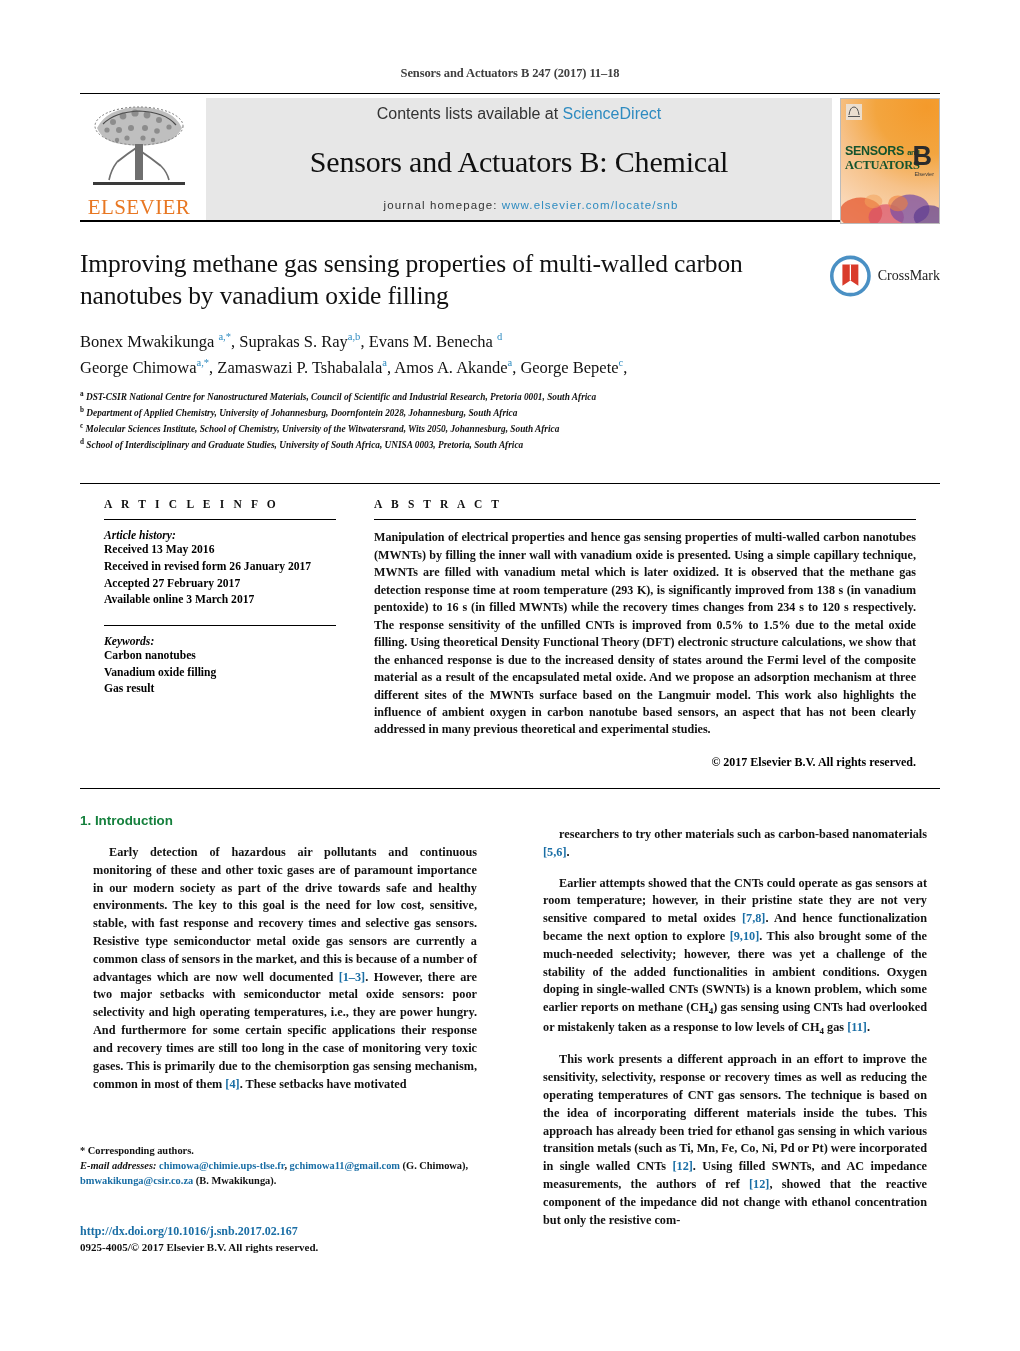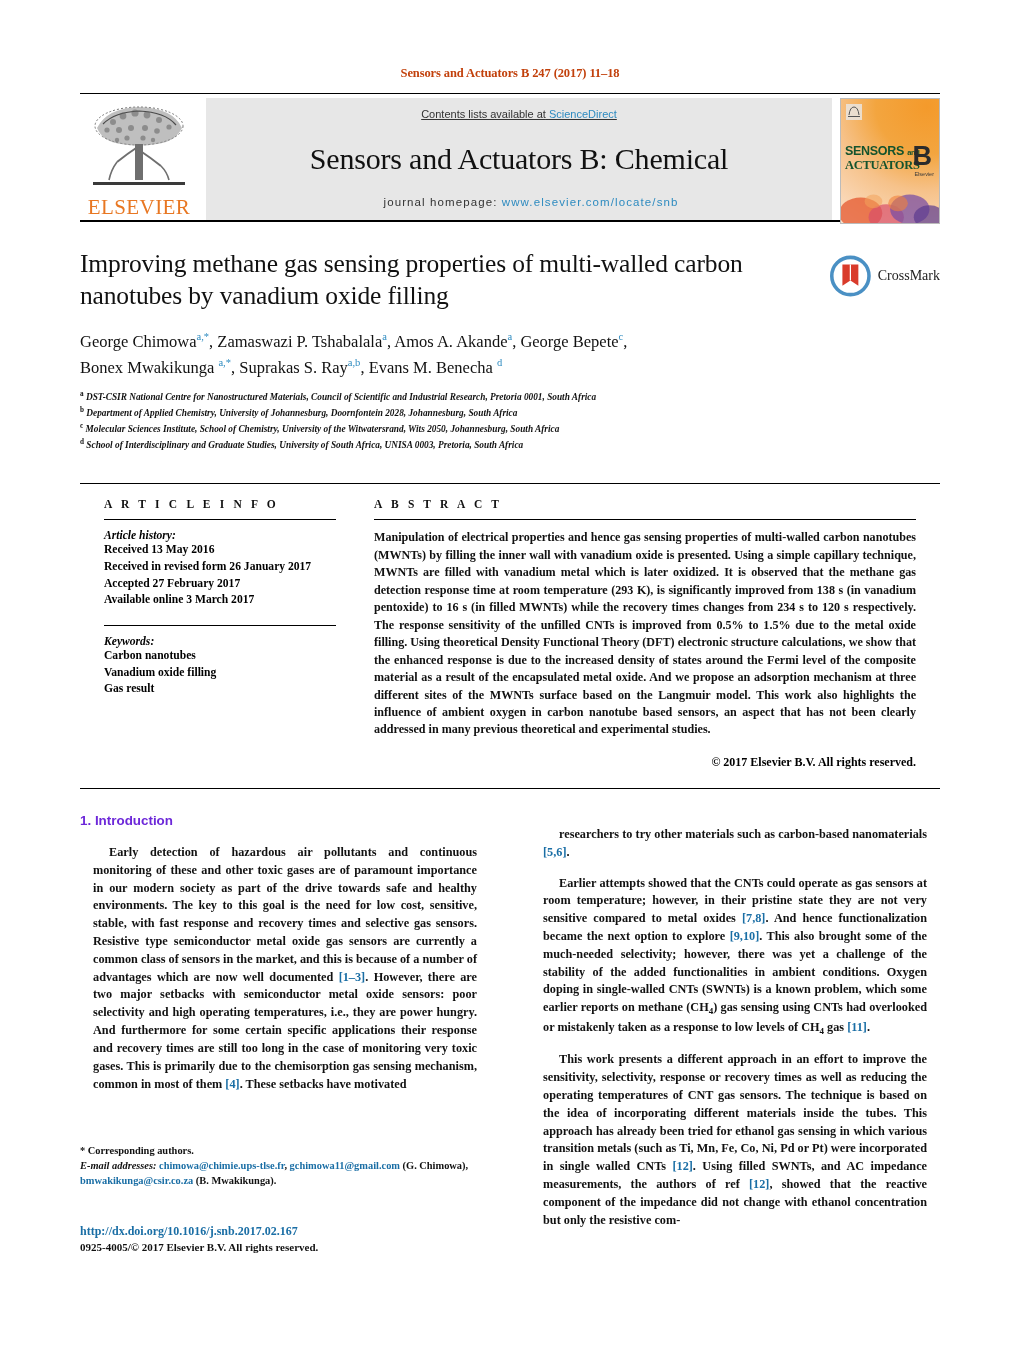--- a/index.html
+++ b/index.html
@@ -12,21 +12,21 @@
     color: #000000;
     position: relative;
     overflow: hidden;
   }
 
   .page { position: relative; width: 1020px; height: 1351px; padding: 0; }
 
   
   .runninghead {
     text-align: center;
-    color: #c2410c;
+    color: #404040;
     font-size: 12.5px;
     font-weight: bold;
     padding-top: 66px;
     letter-spacing: -0.1px;
   }
 
   .rule-top {
     margin: 12px 80px 0 80px;
     border-top: 1.6px solid #000;
   }
@@ -63,24 +63,23 @@
     display: flex;
     flex-direction: column;
     justify-content: center;
     align-items: center;
     margin-left: 8px;
     margin-right: 8px;
     padding: 8px 0 10px 0;
   }
   .contents-line {
     font-family: "Liberation Sans", sans-serif;
-    font-size: 11px;
+    font-size: 16px;
     color: #333;
     margin-bottom: 22px;
-    text-decoration: underline;
   }
   .contents-line .sd { color: #2e8bc0; }
   .journal-title {
     font-size: 30px;
     letter-spacing: -0.2px;
     color: #111;
     margin-bottom: 20px;
   }
   .homepage-line {
     font-family: "Liberation Sans", sans-serif;
@@ -216,21 +215,21 @@
   .body-cols {
     margin: 24px 80px 0 80px;
     display: flex;
     gap: 40px;
   }
   .bcol { flex: 1 1 0; min-width: 0; }
   .sec-num-head {
     font-family: "Liberation Sans", sans-serif;
     font-weight: bold;
     font-size: 13.4px;
-    color: #6d28d9;
+    color: #15803d;
     margin-bottom: 16px;
   }
   .para {
     font-size: 12.25px;
     line-height: 1.455;
     text-align: justify;
     text-indent: 16px;
     margin: 13px;
     font-weight: bold;
     color: #111;
@@ -332,22 +331,22 @@
       <div class="cover-b-sub">Elsevier</div>
     </div>
   </div>
 
   <div class="rule-thick"></div>
 
   <div class="titleblock">
     <div class="art-title">Improving methane gas sensing properties of multi-walled carbon nanotubes by vanadium oxide filling</div>
 
     <div class="authors">
+      <div>Bonex Mwakikunga <sup>a,</sup><sup>*</sup>, Suprakas S. Ray<sup>a,b</sup>, Evans M. Benecha <sup>d</sup></div>
       <div>George Chimowa<sup>a,</sup><sup>*</sup>, Zamaswazi P. Tshabalala<sup>a</sup>, Amos A. Akande<sup>a</sup>, George Bepete<sup>c</sup>,</div>
-      <div>Bonex Mwakikunga <sup>a,</sup><sup>*</sup>, Suprakas S. Ray<sup>a,b</sup>, Evans M. Benecha <sup>d</sup></div>
     </div>
 
     <div class="affils">
       <div><sup>a</sup> <span>DST-CSIR National Centre for Nanostructured Materials, Council of Scientific and Industrial Research, Pretoria 0001, South Africa</span></div>
       <div><sup>b</sup> <span>Department of Applied Chemistry, University of Johannesburg, Doornfontein 2028, Johannesburg, South Africa</span></div>
       <div><sup>c</sup> <span>Molecular Sciences Institute, School of Chemistry, University of the Witwatersrand, Wits 2050, Johannesburg, South Africa</span></div>
       <div><sup>d</sup> <span>School of Interdisciplinary and Graduate Studies, University of South Africa, UNISA 0003, Pretoria, South Africa</span></div>
     </div>
 
     <div class="crossmark">

